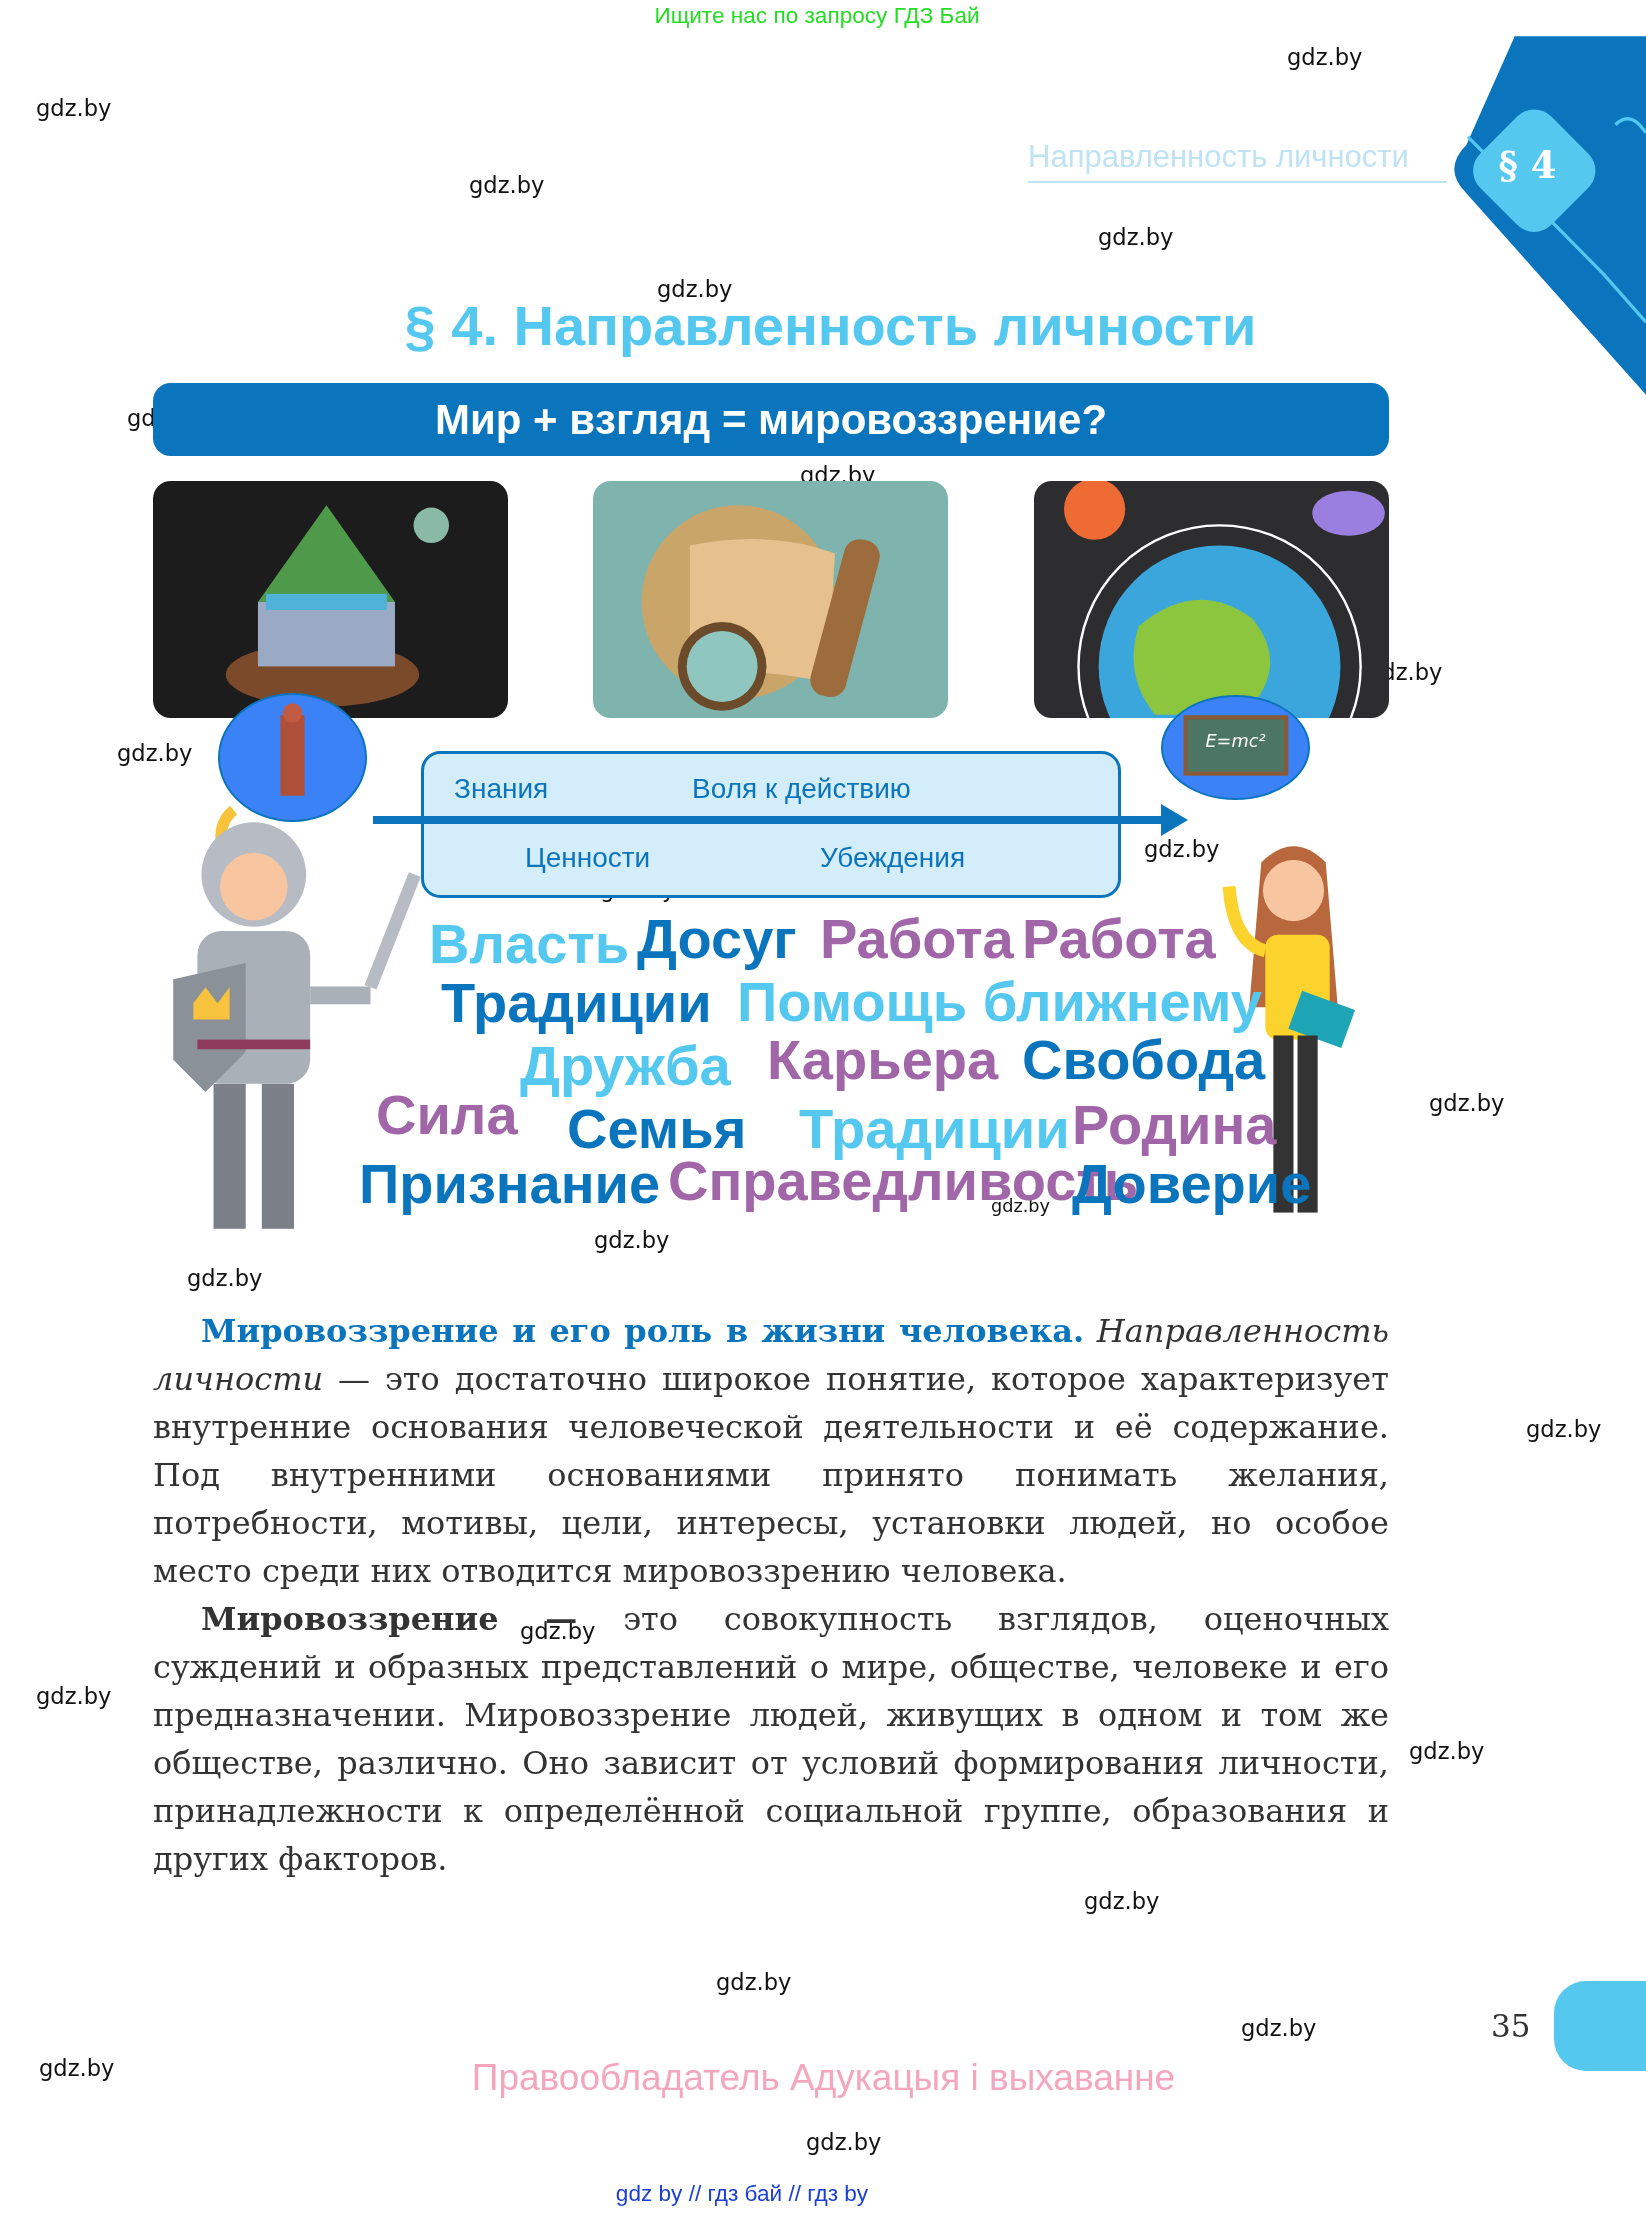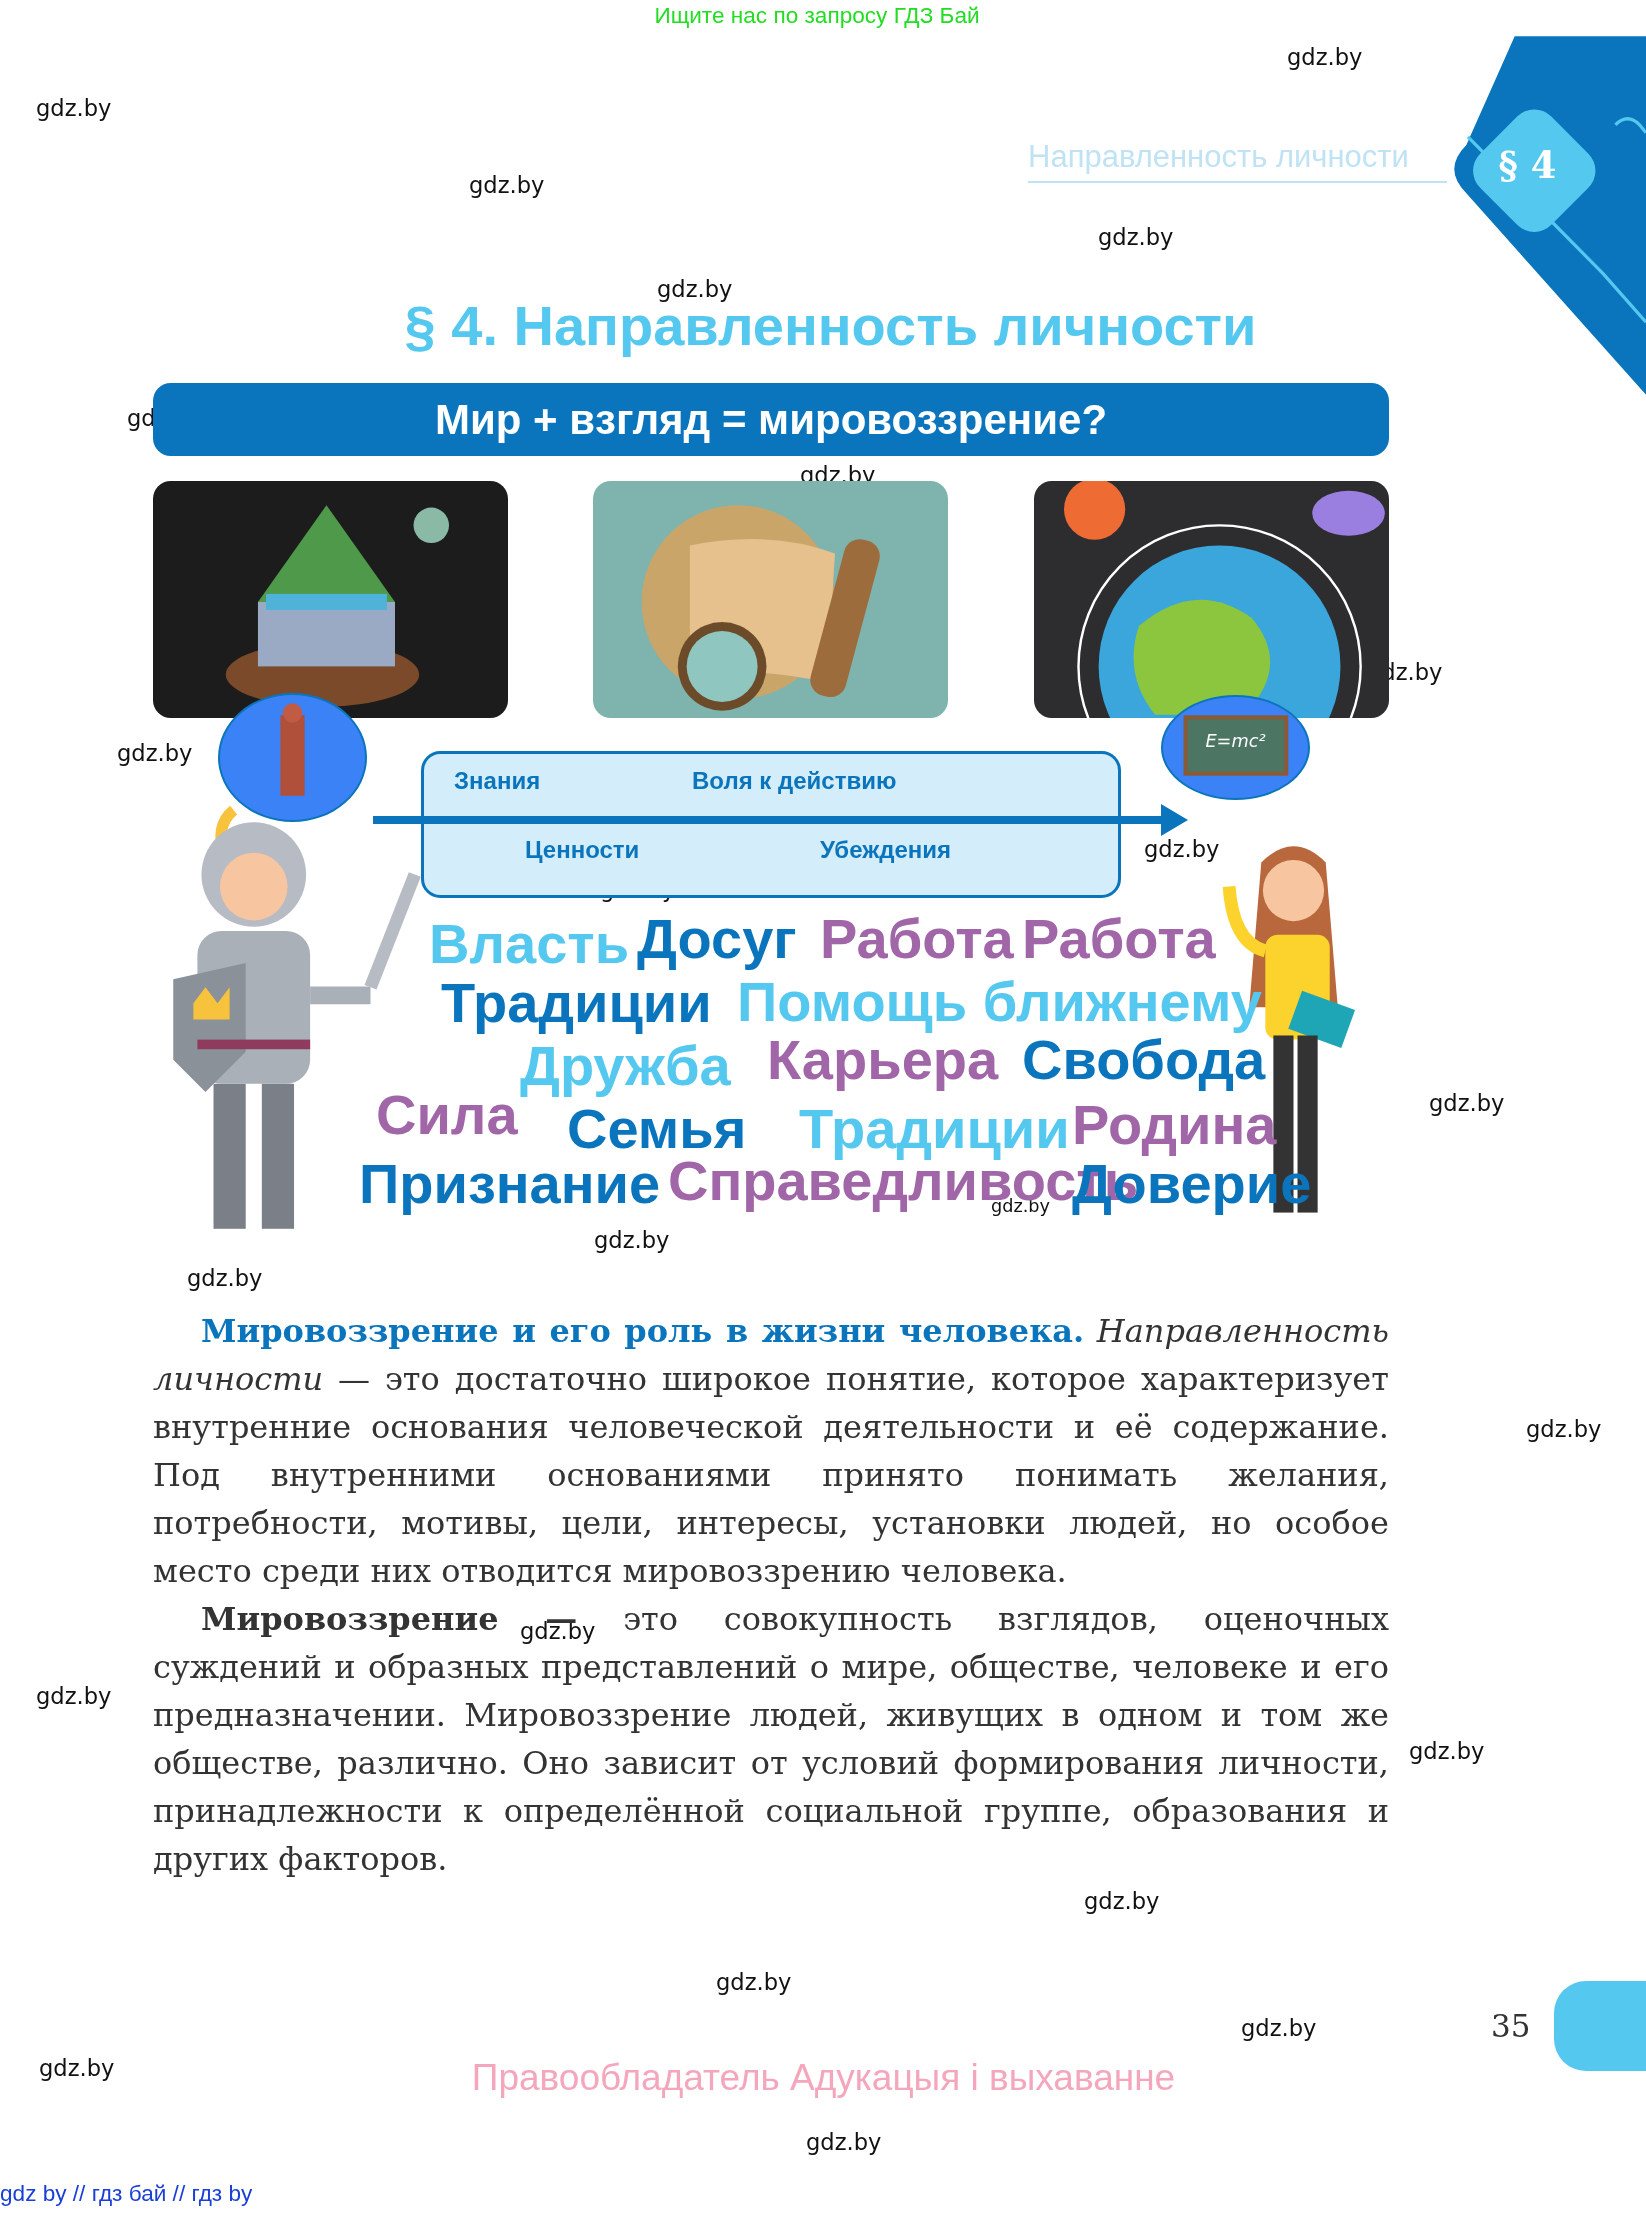--- a/index.html
+++ b/index.html
@@ -16,32 +16,32 @@
   #banner{left:153px;top:383px;width:1236px;height:73px;background:#0a75bc;border-radius:17.7px;display:flex;align-items:center;justify-content:center;}
   #banner-text{color:#fff;font-size:42px;font-weight:bold;}
   .pic{position:absolute;top:481px;width:355px;height:237px;border-radius:17.7px;overflow:hidden;}
   #pic1{left:153px;background:#1c1c1c;}
   #pic2{left:593px;background:#7fb3ad;}
   #pic3{left:1034px;background:#2d2d2f;}
   .bubble{position:absolute;border:2.4px solid #0a75bc;border-radius:50%;background:#3b82f6;}
   #concept-box{left:421px;top:751px;width:700px;height:147px;border:3.2px solid #0a75bc;border-radius:19.3px;background:#d4edfa;box-sizing:border-box;}
   #arrow{left:373px;top:816px;width:790px;height:8px;background:#0a75bc;}
   #arrow-head{left:1161px;top:804px;width:0;height:0;border-top:16px solid transparent;border-bottom:16px solid transparent;border-left:27px solid #0a75bc;}
-  .concept{position:absolute;font-size:24px;font-weight:bold;color:#0a75bc;white-space:nowrap;}
+  .concept{position:absolute;font-size:28px;font-weight:normal;color:#0a75bc;white-space:nowrap;margin-top:6px;}
   .word{position:absolute;font-size:56px;font-weight:bold;white-space:nowrap;}
   .c-light{color:#55c8f0;} .c-dark{color:#0a75bc;} .c-purple{color:#a066a8;}
   #body-text{left:153px;top:1307px;width:1236px;font-family:"DejaVu Serif",serif;font-size:32px;line-height:48px;color:#333;text-align:justify;}
   #body-text p{margin:0;text-indent:48px;}
   .lead{color:#0a75bc;font-weight:bold;}
   .term{font-weight:bold;color:#333;}
   .ital{font-style:italic;}
   #page-number{left:1491px;top:2008px;font-family:"DejaVu Serif",serif;font-size:31px;color:#333;}
   #page-tab{left:1554px;top:1981px;width:113px;height:90px;background:#55c8f0;border-radius:32px 0 0 32px;}
   #copyright{left:0;width:1647px;top:2057px;text-align:center;font-size:37px;color:#f4a6bc;}
-  #footer-links{left:0;width:1484px;top:2181px;text-align:left;font-size:22.6px;color:#1a3fd6;}
+  #footer-links{left:0;width:1484px;top:2181px;text-align:center;font-size:22.6px;color:#1a3fd6;}
 </style>
 </head>
 <body>
 
 <div id="top-note" class="abs">Ищите нас по запросу ГДЗ Бай</div>
 
 <div class="wm" style="left:36px;top:95px">gdz.by</div>
 <div class="wm" style="left:1287px;top:44px">gdz.by</div>
 <div class="wm" style="left:469px;top:172px">gdz.by</div>
 <div class="wm" style="left:1098px;top:224px">gdz.by</div>

